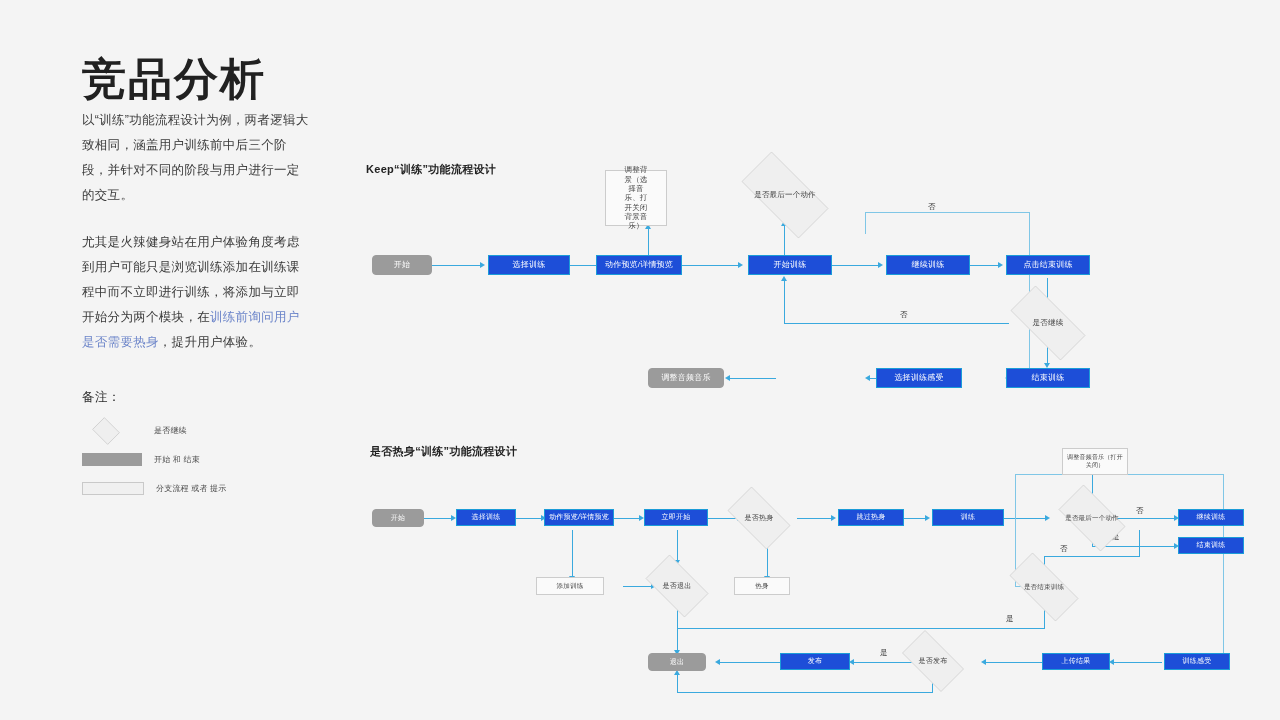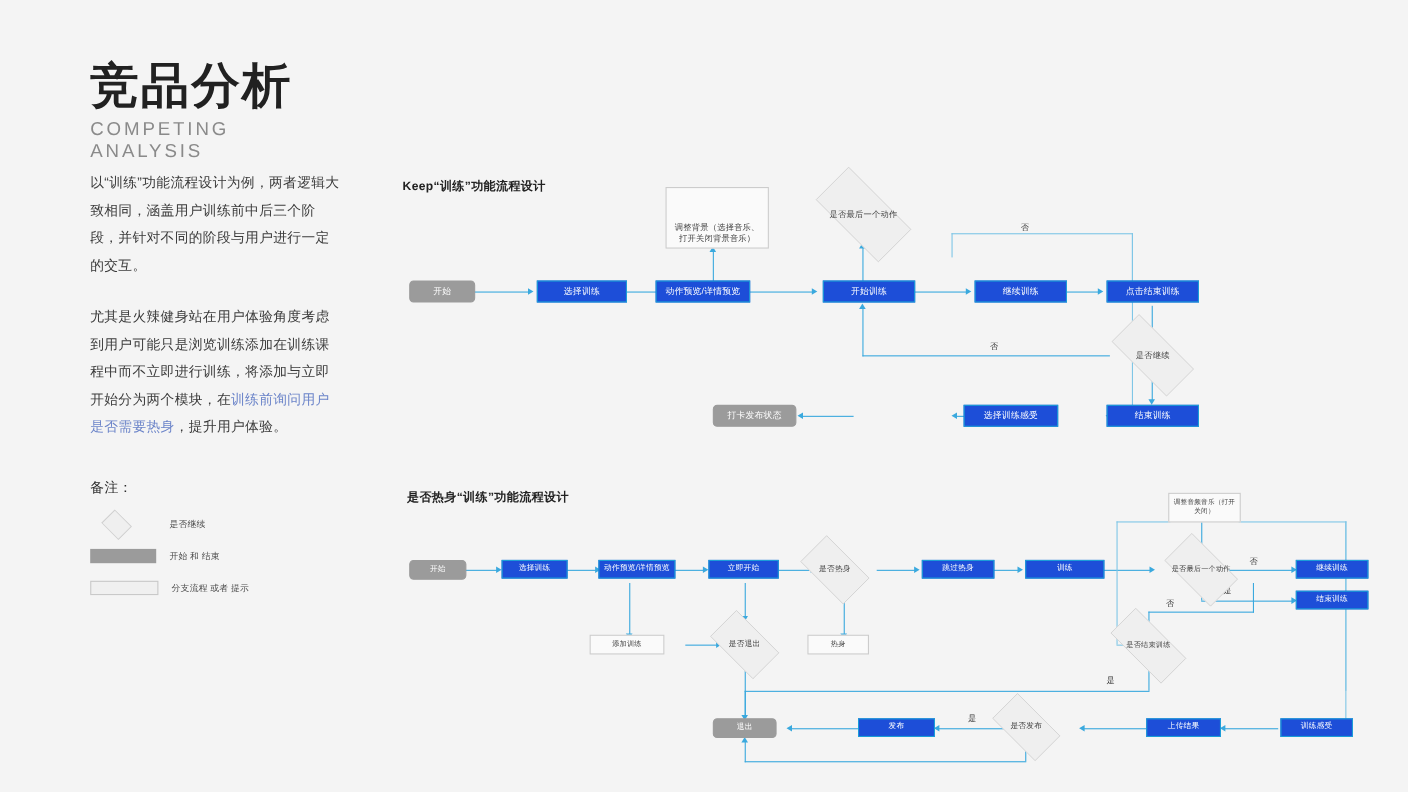--- a/index.html
+++ b/index.html
@@ -74,21 +74,20 @@
   .ar-d{border-left:3.2px solid transparent;border-right:3.2px solid transparent;border-top:5px solid #3aa9de;}
   .elabel{position:absolute;font-size:7.5px;color:#333;letter-spacing:.2px;}
 </style>
 </head>
 <body>
 
 <div class="page">
 
   <div class="left">
     <div class="title-cn">竞品分析</div>
-    <div class="title-en">COMPETING ANALYSIS</div>
 
     <div class="para">以“训练”功能流程设计为例，两者逻辑大致相同，涵盖用户训练前中后三个阶段，并针对不同的阶段与用户进行一定的交互。</div>
     <div class="para p2"><span>尤其是火辣健身站在用户体验角度考虑到用户可能只是浏览训练添加在训练课程中而不立即进行训练，将添加与立即开始分为两个模块，在</span><span class="hl">训练前询问用户是否需要热身</span><span>，提升用户体验。</span></div>
 
     <div class="notes-head">备注：</div>
 
     <div class="legend">
       <div class="legend-row">
         <span class="lg-diamond">
             <i></i>
@@ -159,21 +158,21 @@
 
     <div class="node n-gray" style="left:12px;top:105px;width:60px;height:20px;font-size:8px;">
       <span>开始</span>
     </div>
     <div class="node n-blue" style="left:128px;top:105px;width:82px;height:20px;font-size:8px;">
       <span>选择训练</span>
     </div>
     <div class="node n-blue" style="left:236px;top:105px;width:86px;height:20px;font-size:8px;">
       <span>动作预览/详情预览</span>
     </div>
-    <div class="node n-box" style="left:245px;top:20px;width:94px;height:56px;font-size:7.5px;padding:4px;align-items:flex-end;">
+    <div class="node n-box" style="left:245px;top:20px;width:62px;height:56px;font-size:7.5px;padding:16px;">
       <span>调整背景（选择音乐、打开关闭背景音乐）</span>
     </div>
     <div class="node n-blue" style="left:388px;top:105px;width:84px;height:20px;font-size:8px;">
       <span>开始训练</span>
     </div>
     <div class="node n-diamond" style="left:368px;top:15px;width:114px;height:60px;font-size:7.5px;">
       <span class="dia"></span>
       <span class="dtxt">是否最后一个动作</span>
     </div>
     <div class="node n-blue" style="left:526px;top:105px;width:84px;height:20px;font-size:8px;">
@@ -186,21 +185,21 @@
       <span class="dia"></span>
       <span class="dtxt">是否继续</span>
     </div>
     <div class="node n-blue" style="left:646px;top:218px;width:84px;height:20px;font-size:8px;">
       <span>结束训练</span>
     </div>
     <div class="node n-blue" style="left:516px;top:218px;width:86px;height:20px;font-size:8px;">
       <span>选择训练感受</span>
     </div>
     <div class="node n-gray" style="left:288px;top:218px;width:76px;height:20px;font-size:8px;">
-      <span>打卡发布状态</span>
+      <span>调整音频音乐</span>
     </div>
   </div>
 
   <div class="chart" style="left:360px;top:438px;width:780px;height:240px;">
     <div class="chart-title" style="left:10px;top:6px;">是否热身“训练”功能流程设计</div>
 
     <div class="edge h" style="left:63px;top:80px;width:30px;"></div>
     <div class="arrow ar-r" style="left:91px;top:77px;"></div>
 
     <div class="edge h" style="left:155px;top:80px;width:28px;"></div>

